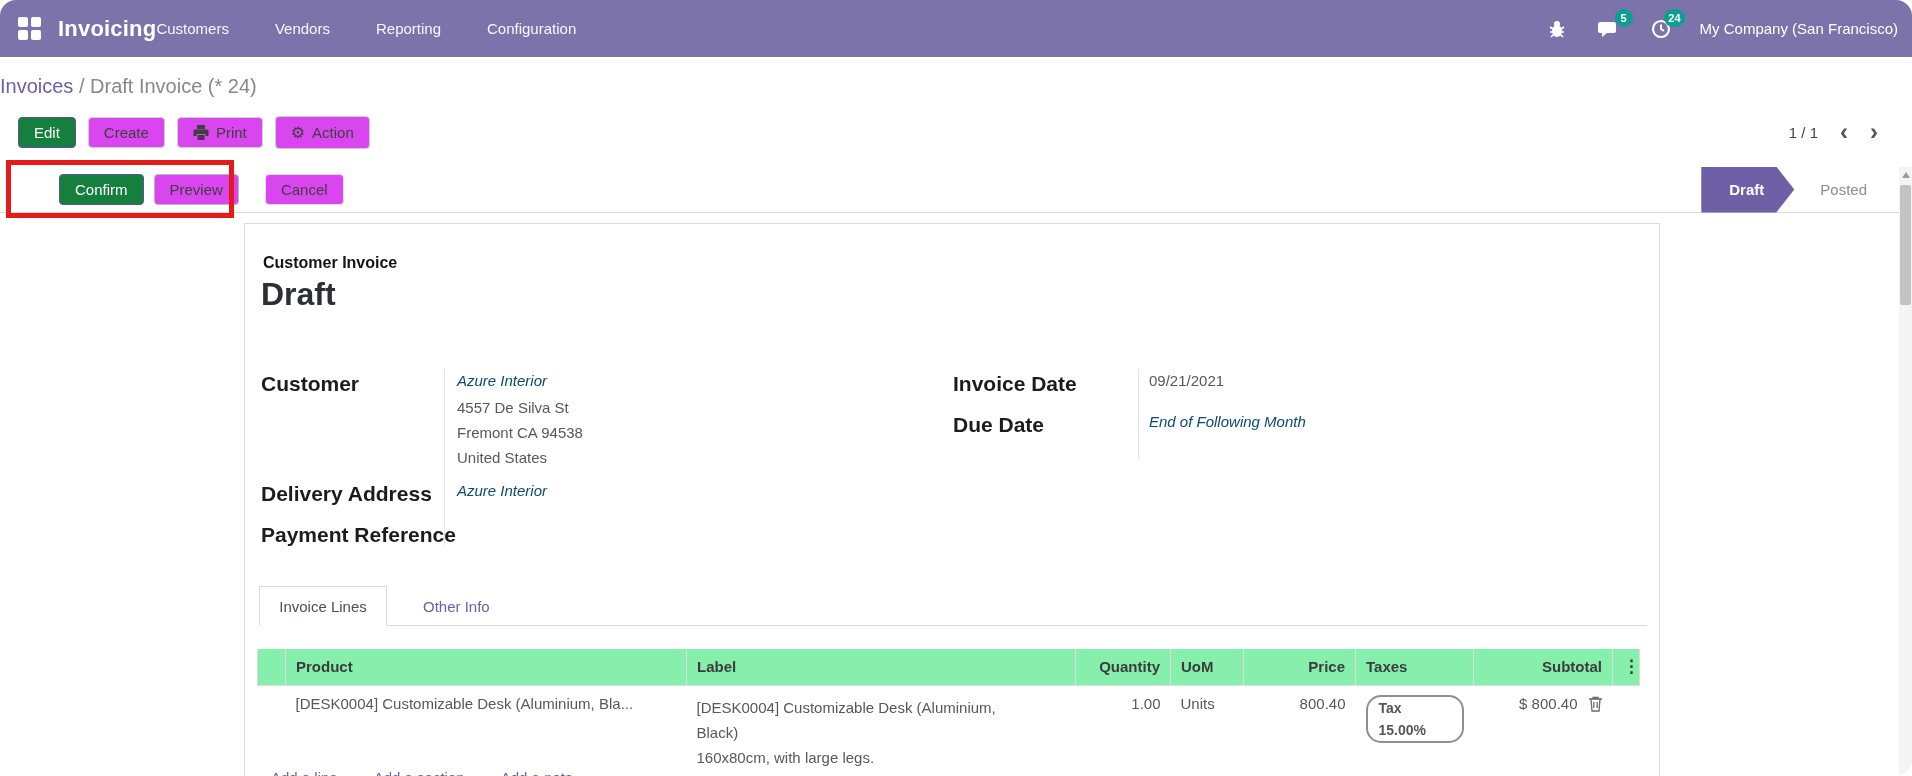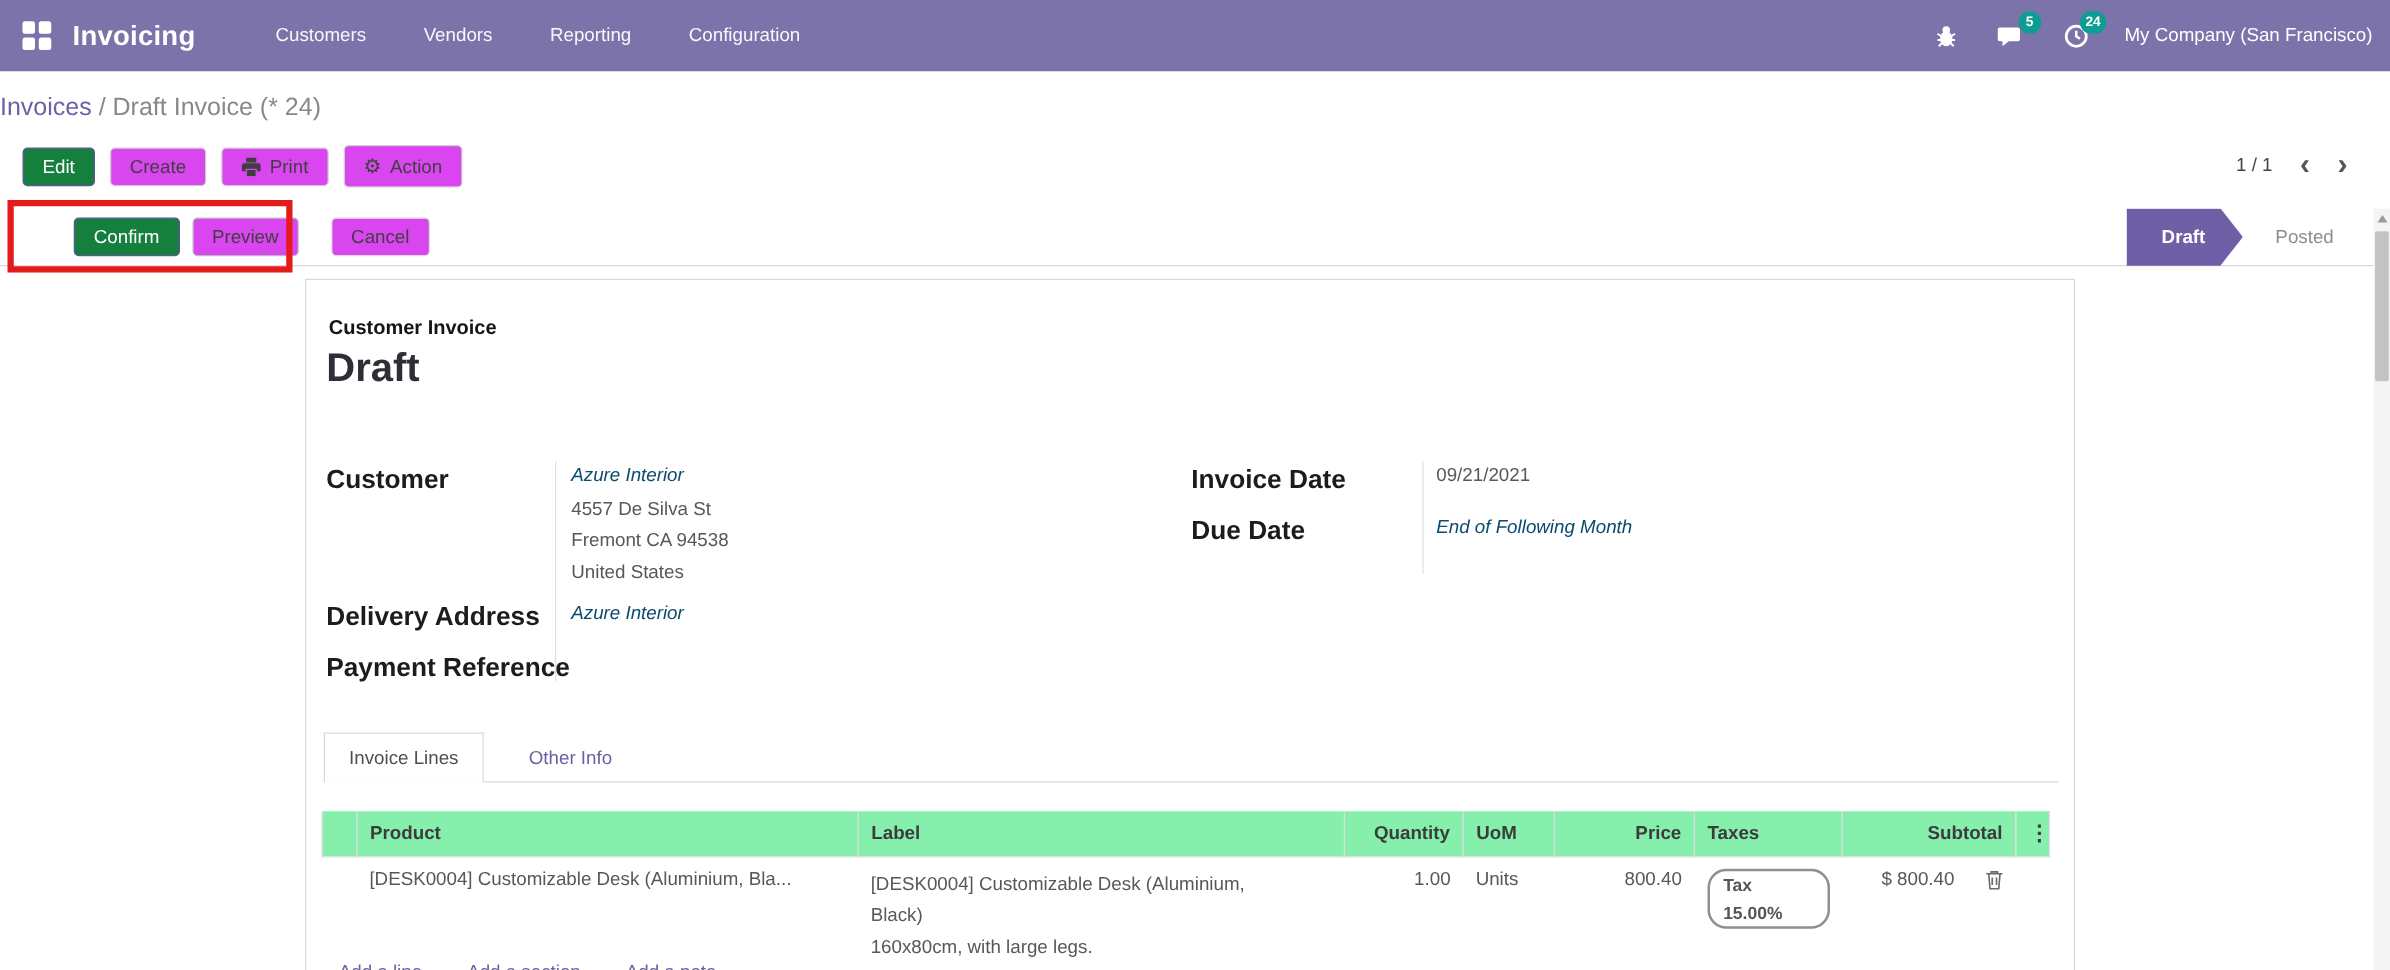--- a/index.html
+++ b/index.html
@@ -1,24 +1,24 @@
 <!DOCTYPE html>
 <html><head>
 <meta charset="utf-8">
 <style>
   * { margin:0; padding:0; box-sizing:border-box; }
   html,body { width:1912px; height:776px; background:#fff; font-family:"Liberation Sans", sans-serif; }
-  #root { position:relative; width:1912px; height:776px; overflow:hidden; background:#fff; }
+  #root { position:relative; width:1912px; height:776px; overflow:hidden; background:#fff;border-radius:16px; }
 
   
   .navbar { position:absolute; top:0; left:0; width:1912px; height:57px; background:#7b73a9; display:flex; align-items:center; color:#fff; }
   .apps-icon { width:24px; height:24px; margin-left:18px; display:grid; grid-template-columns:10px 10px; grid-template-rows:10px 10px; gap:3px; cursor:pointer; }
   .apps-icon span { background:#fff; border-radius:2px; }
   .brand { font-size:22px; font-weight:700; margin-left:16px; letter-spacing:.2px; }
-  .menu { display:flex; gap:46px; margin-left:64px; font-size:15px; }
+  .menu { display:flex; gap:46px; font-size:15px; }
   .menu div { cursor:pointer; opacity:.95; }
   .nav-right { margin-left:auto; display:flex; align-items:center; gap:26px; padding-right:14px; }
   .nav-icon { position:relative; width:26px; height:26px; display:flex; align-items:center; justify-content:center; cursor:pointer; }
   .badge { position:absolute; top:-7px; right:-11px; min-width:18px; height:18px; padding:0 4px; background:#0c9d93; border-radius:9px; color:#fff; font-size:11px; font-weight:700; display:flex; align-items:center; justify-content:center; }
   .company-name, .user-name { font-size:15px; cursor:pointer; }
   .user-chip { display:flex; align-items:center; gap:7px; cursor:pointer; }
   .avatar { width:27px; height:27px; border-radius:50%; background:radial-gradient(circle at 40% 35%, #e8cfa8 0 35%, #b98a63 36% 70%, #6e5340 71%); border:1px solid #5f5885; }
 
   
   .breadcrumb { position:absolute; left:0; top:75px; font-size:20px; color:#888; }
@@ -59,21 +59,21 @@
   .tab-idle { position:absolute; left:160px; top:362px; height:40px; display:flex; align-items:center; font-size:15px; color:#6d5fa5; cursor:pointer; padding:0 18px; }
 
   
   .lines-table { position:absolute; left:12px; top:425px; width:1382px; border-collapse:collapse; table-layout:fixed; font-size:15px; }
   .lines-table th { background:#86efac; border:1px solid #dcdcdc; border-top:none; font-weight:700; color:#3c3c3c; height:36px; padding:0 10px; text-align:left; }
   .lines-table th.r, .lines-table td.r { text-align:right; }
   .lines-table td { padding:9px 10px; color:#585858; vertical-align:top; border-bottom:1px solid #e7e7e7; }
   .cell-clip { white-space:nowrap; overflow:hidden; }
   .lbl-line { line-height:25px; }
   .tax-pill { display:inline-block; border:2px solid #8f8f8f; border-radius:15px; padding:0 11px; font-size:14px; font-weight:700; color:#555; line-height:22px; }
-  .sub-cell { display:flex; justify-content:flex-end; align-items:flex-start; gap:24px; }
+  .sub-cell { display:flex; justify-content:flex-end; align-items:flex-start; gap:10px; }
   .trash { cursor:pointer; margin-top:1px; }
   .kebab { font-size:17px; font-weight:700; color:#333; text-align:center; cursor:pointer; }
 
   .add-links { position:absolute; left:26px; top:545px; display:flex; gap:36px; font-size:15px; color:#6d5fa5; }
   .add-links span { cursor:pointer; }
 </style>
 </head>
 <body>
 
 <div id="root">

